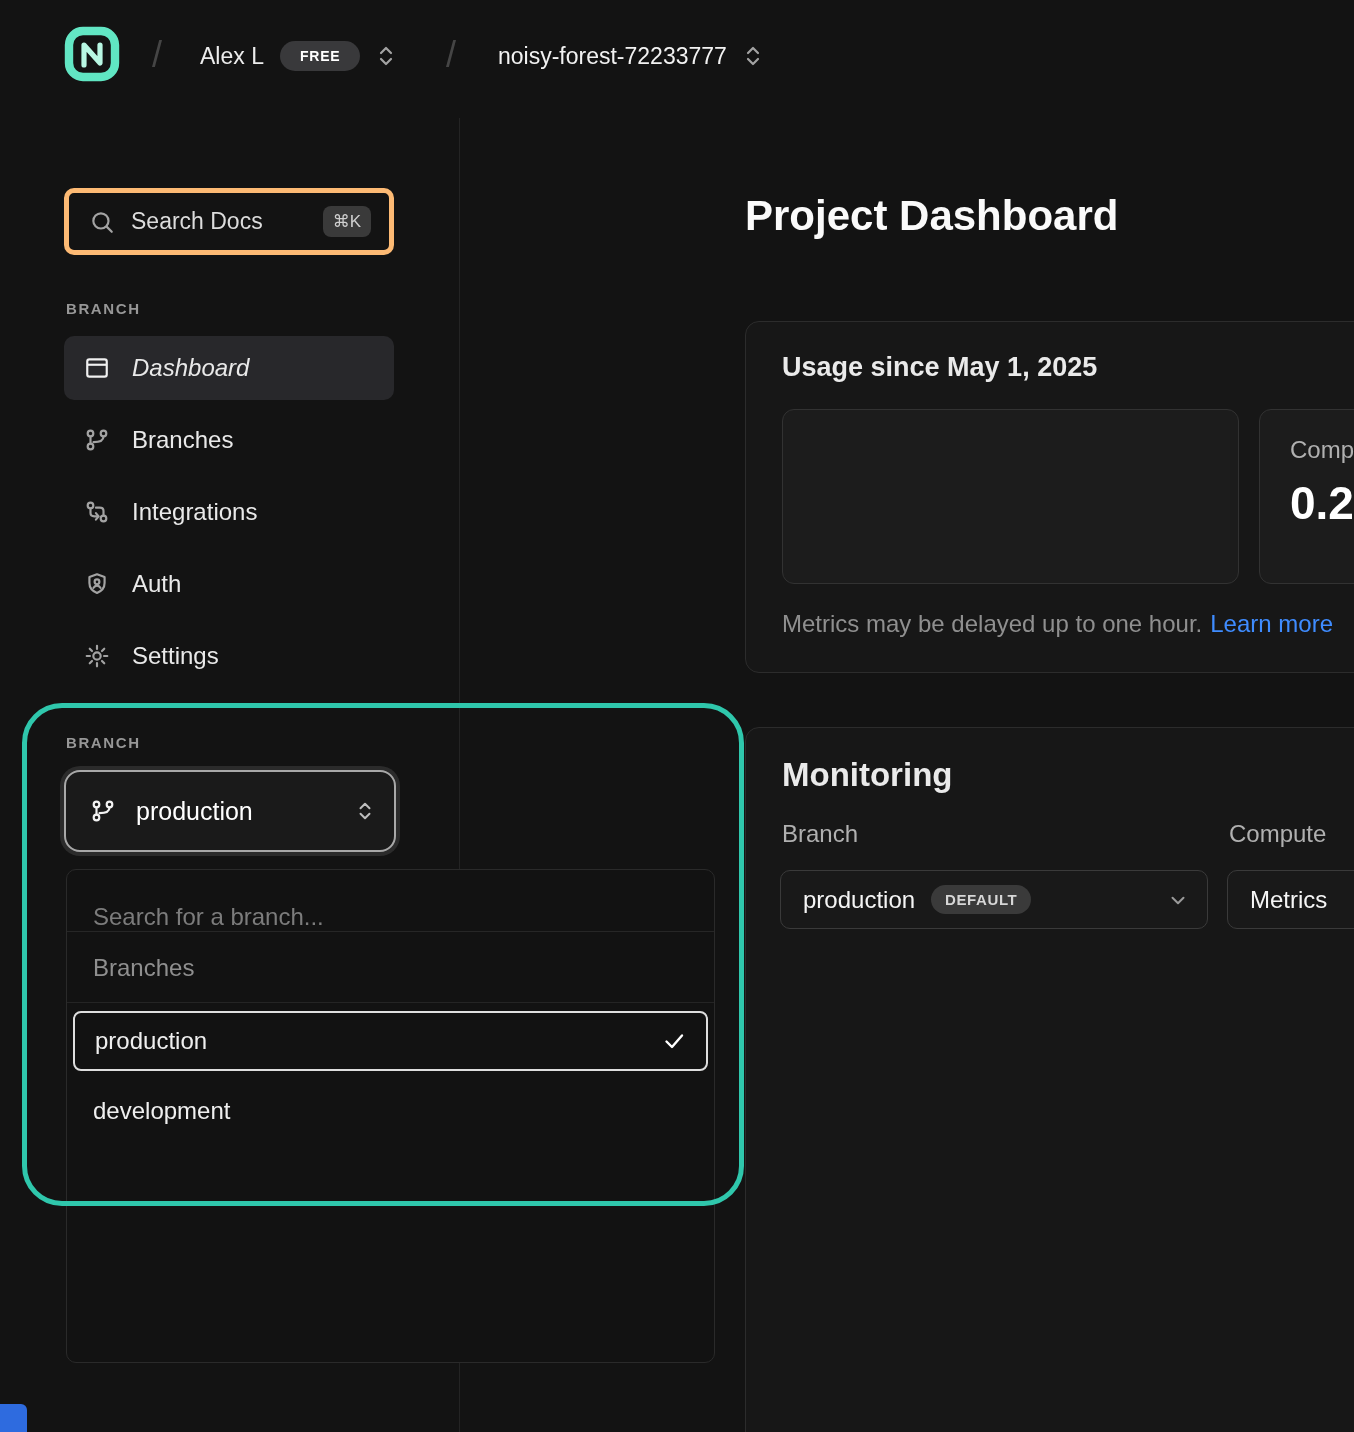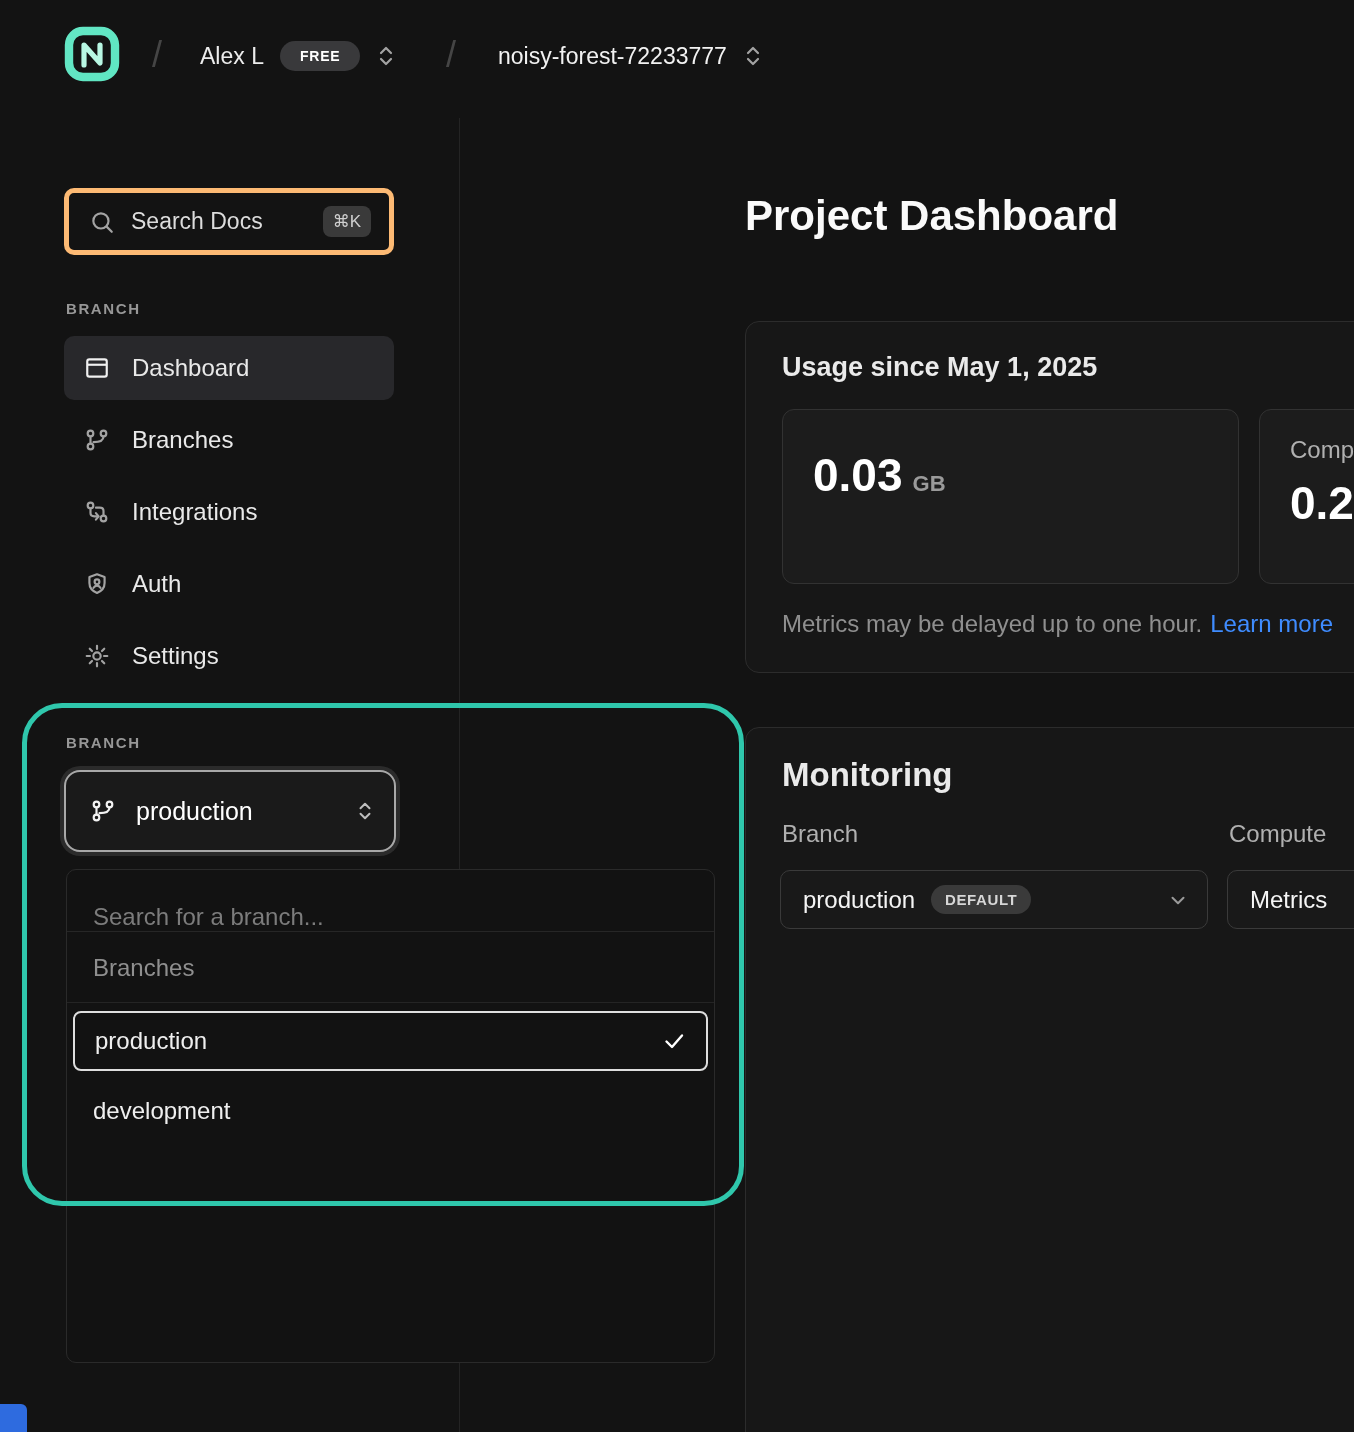--- a/index.html
+++ b/index.html
@@ -38,21 +38,21 @@
   .section-label{ font-size:15px; font-weight:700; letter-spacing:1.6px; color:#979797; }
   .sec-project{ left:66px; top:300px; }
   .sec-branch{ left:66px; top:734px; }
 
   .nav-item{ left:64px; width:330px; height:64px; border-radius:10px;
     display:flex; align-items:center; padding-left:20px; gap:22px; cursor:pointer; }
   .nav-item .nv-icon{ width:26px; height:26px; color:#a3a3a3; }
   .nav-item .nv-label{ font-size:24px; color:#e9e9e9; }
   .nav-item.active{ background:#28282b; }
   .nav-item.active .nv-icon{ color:#f0f0f0; }
-  .ni-0{ top:336px; } .ni-1{ top:408px; } .ni-2{ top:480px; } .ni-3{ top:552px; } .ni-4{ top:624px;gap:22px; }
+  .ni-0{ top:336px;font-style:italic; } .ni-1{ top:408px; } .ni-2{ top:480px; } .ni-3{ top:552px; } .ni-4{ top:624px;gap:22px; }
 
   .branch-selector{ left:64px; top:770px; width:332px; height:82px;
     background:#1a1a1a; border:2px solid #a8a8a8; border-radius:16px;
     box-shadow:0 0 0 4px rgba(255,255,255,0.10);
     display:flex; align-items:center; padding:0 20px 0 24px; gap:20px; cursor:pointer; }
   .branch-selector .bs-icon{ width:26px; height:26px; color:#f2f2f2; }
   .branch-selector .bs-label{ font-size:25px; color:#ffffff; }
   .branch-selector .bs-chev{ margin-left:auto; color:#bdbdbd; }
 
   .branch-dropdown{ left:66px; top:869px; width:649px; height:494px;
@@ -256,24 +256,20 @@
     <span>development</span>
   </div>
 </div>
 
 <div class="abs page-title">Project Dashboard</div>
 
 <div class="abs card usage-card">
   <div class="card-title">Usage since May 1, 2025</div>
   <div class="metrics-row">
     <div class="metric">
-      <div class="m-value-row">
-        <span class="m-value">0.03</span>
-        <span class="m-unit">GB</span>
-      </div>
     </div>
     <div class="metric">
       <div class="m-label">Compute</div>
       <div class="m-value-row">
         <span class="m-value">0.2</span>
       </div>
     </div>
   </div>
   <div class="footnote"><span>Metrics may be delayed up to one hour.</span><a>Learn more</a></div>
 </div>

